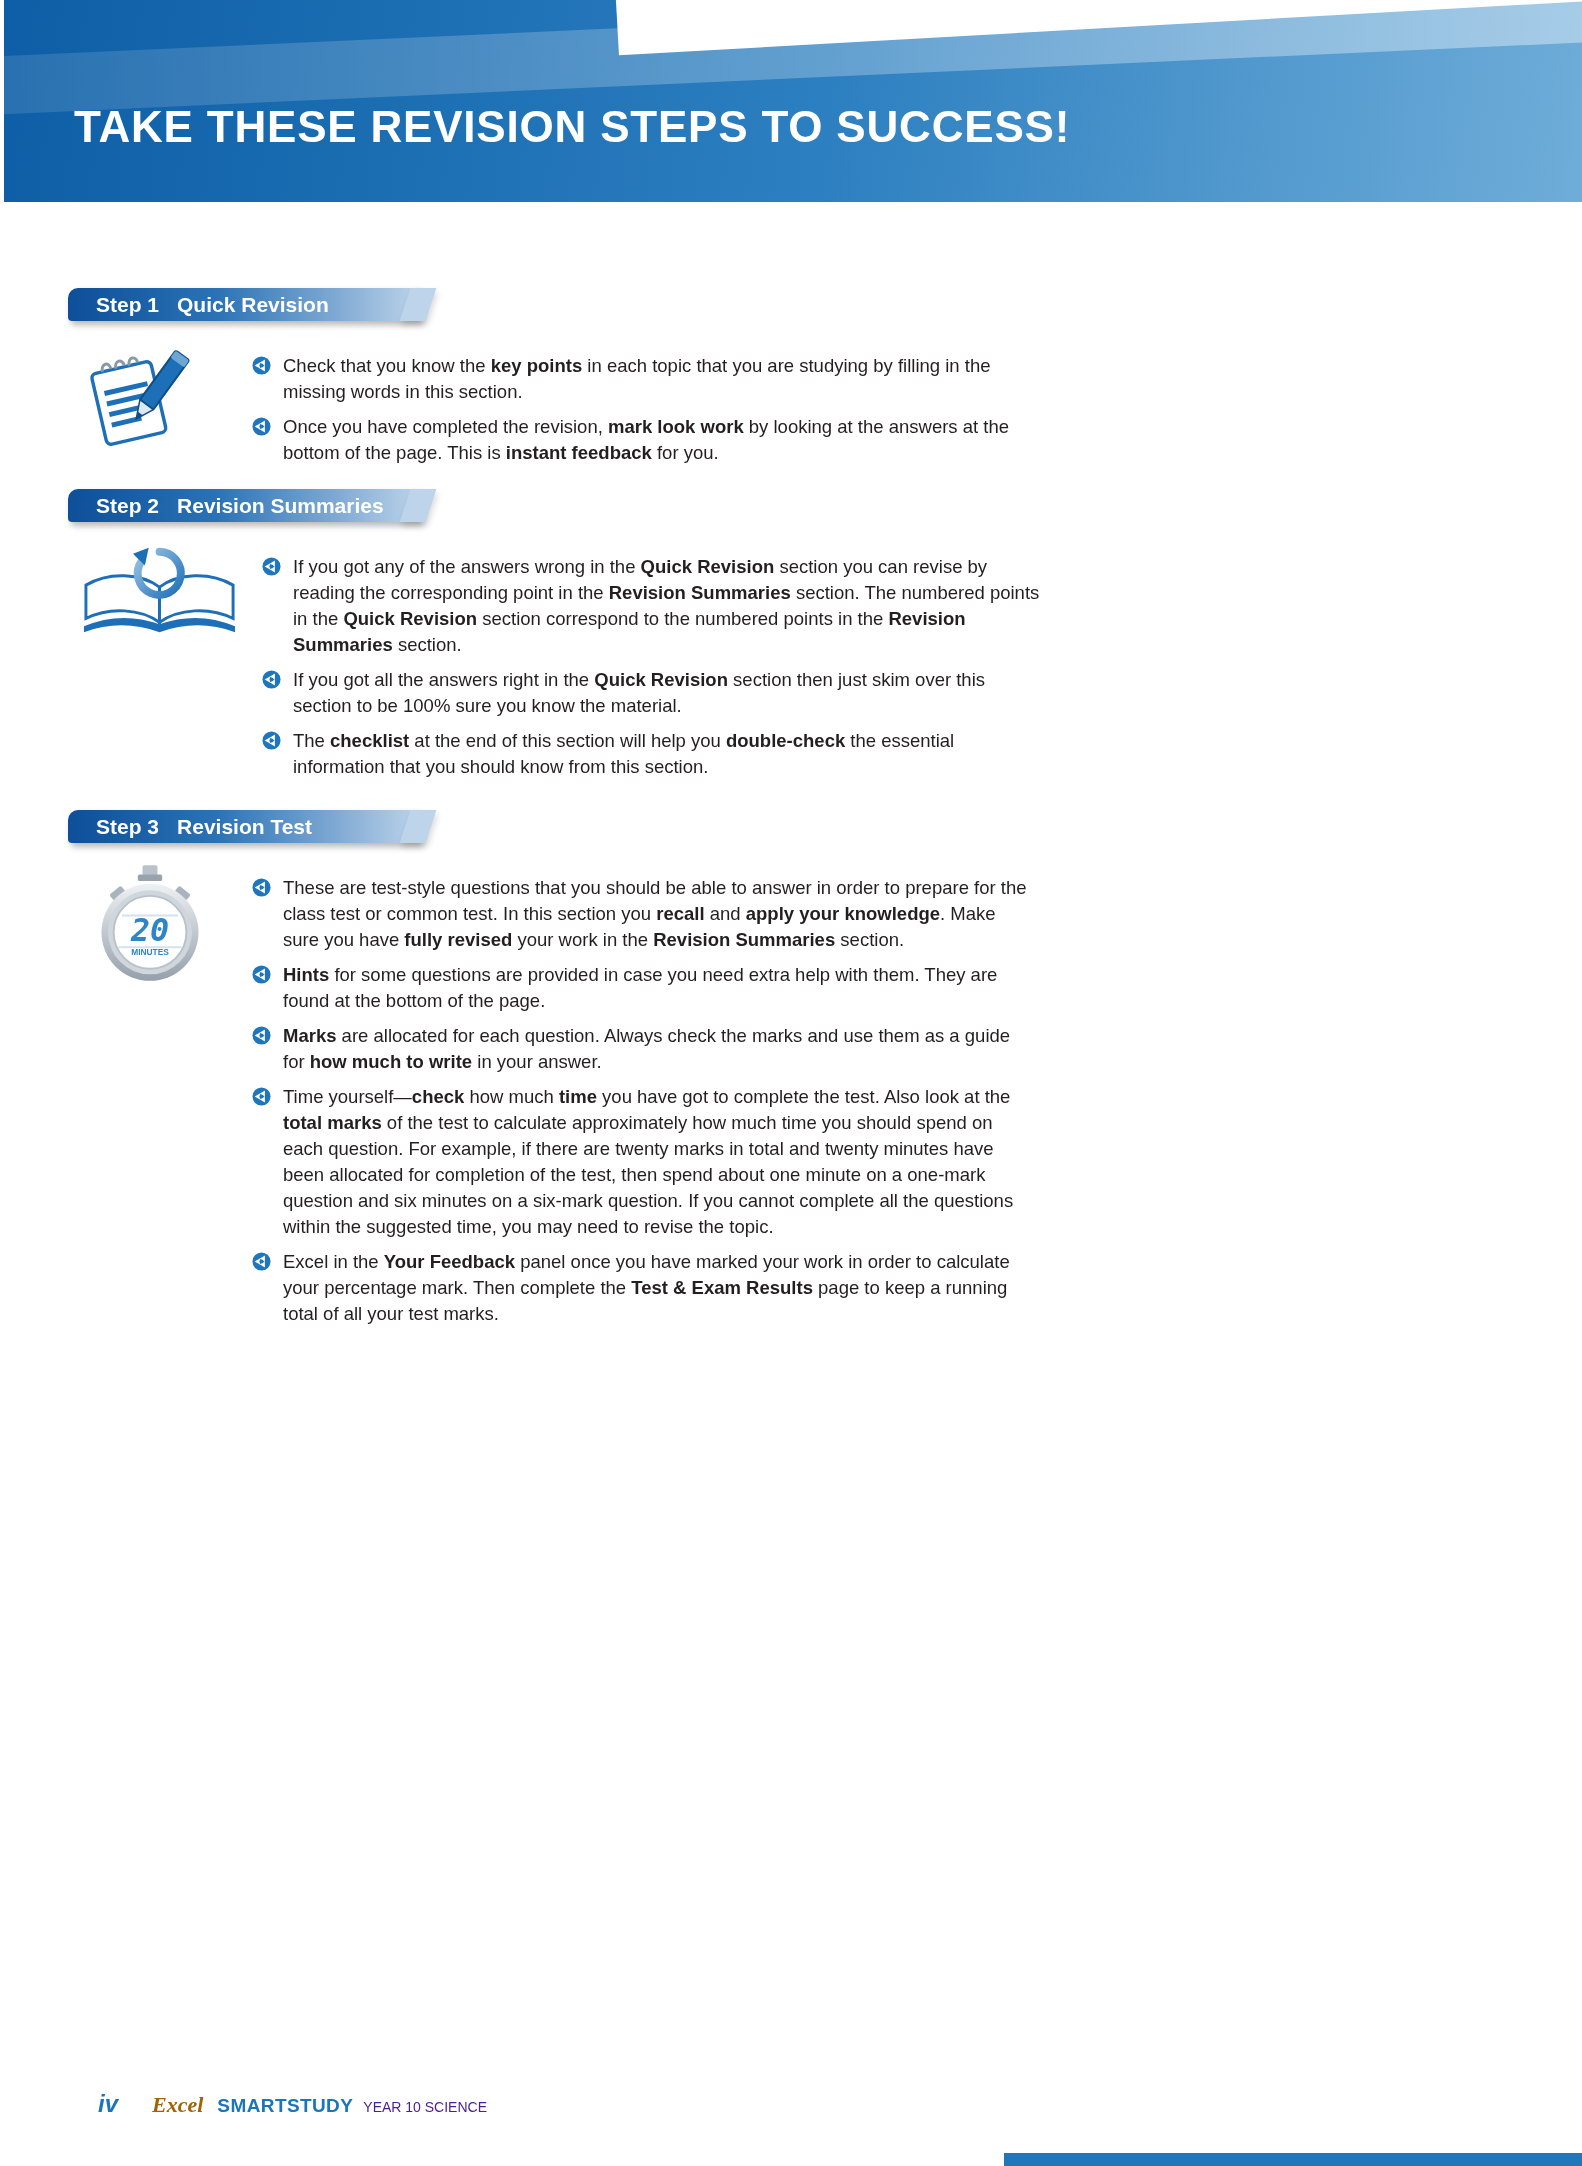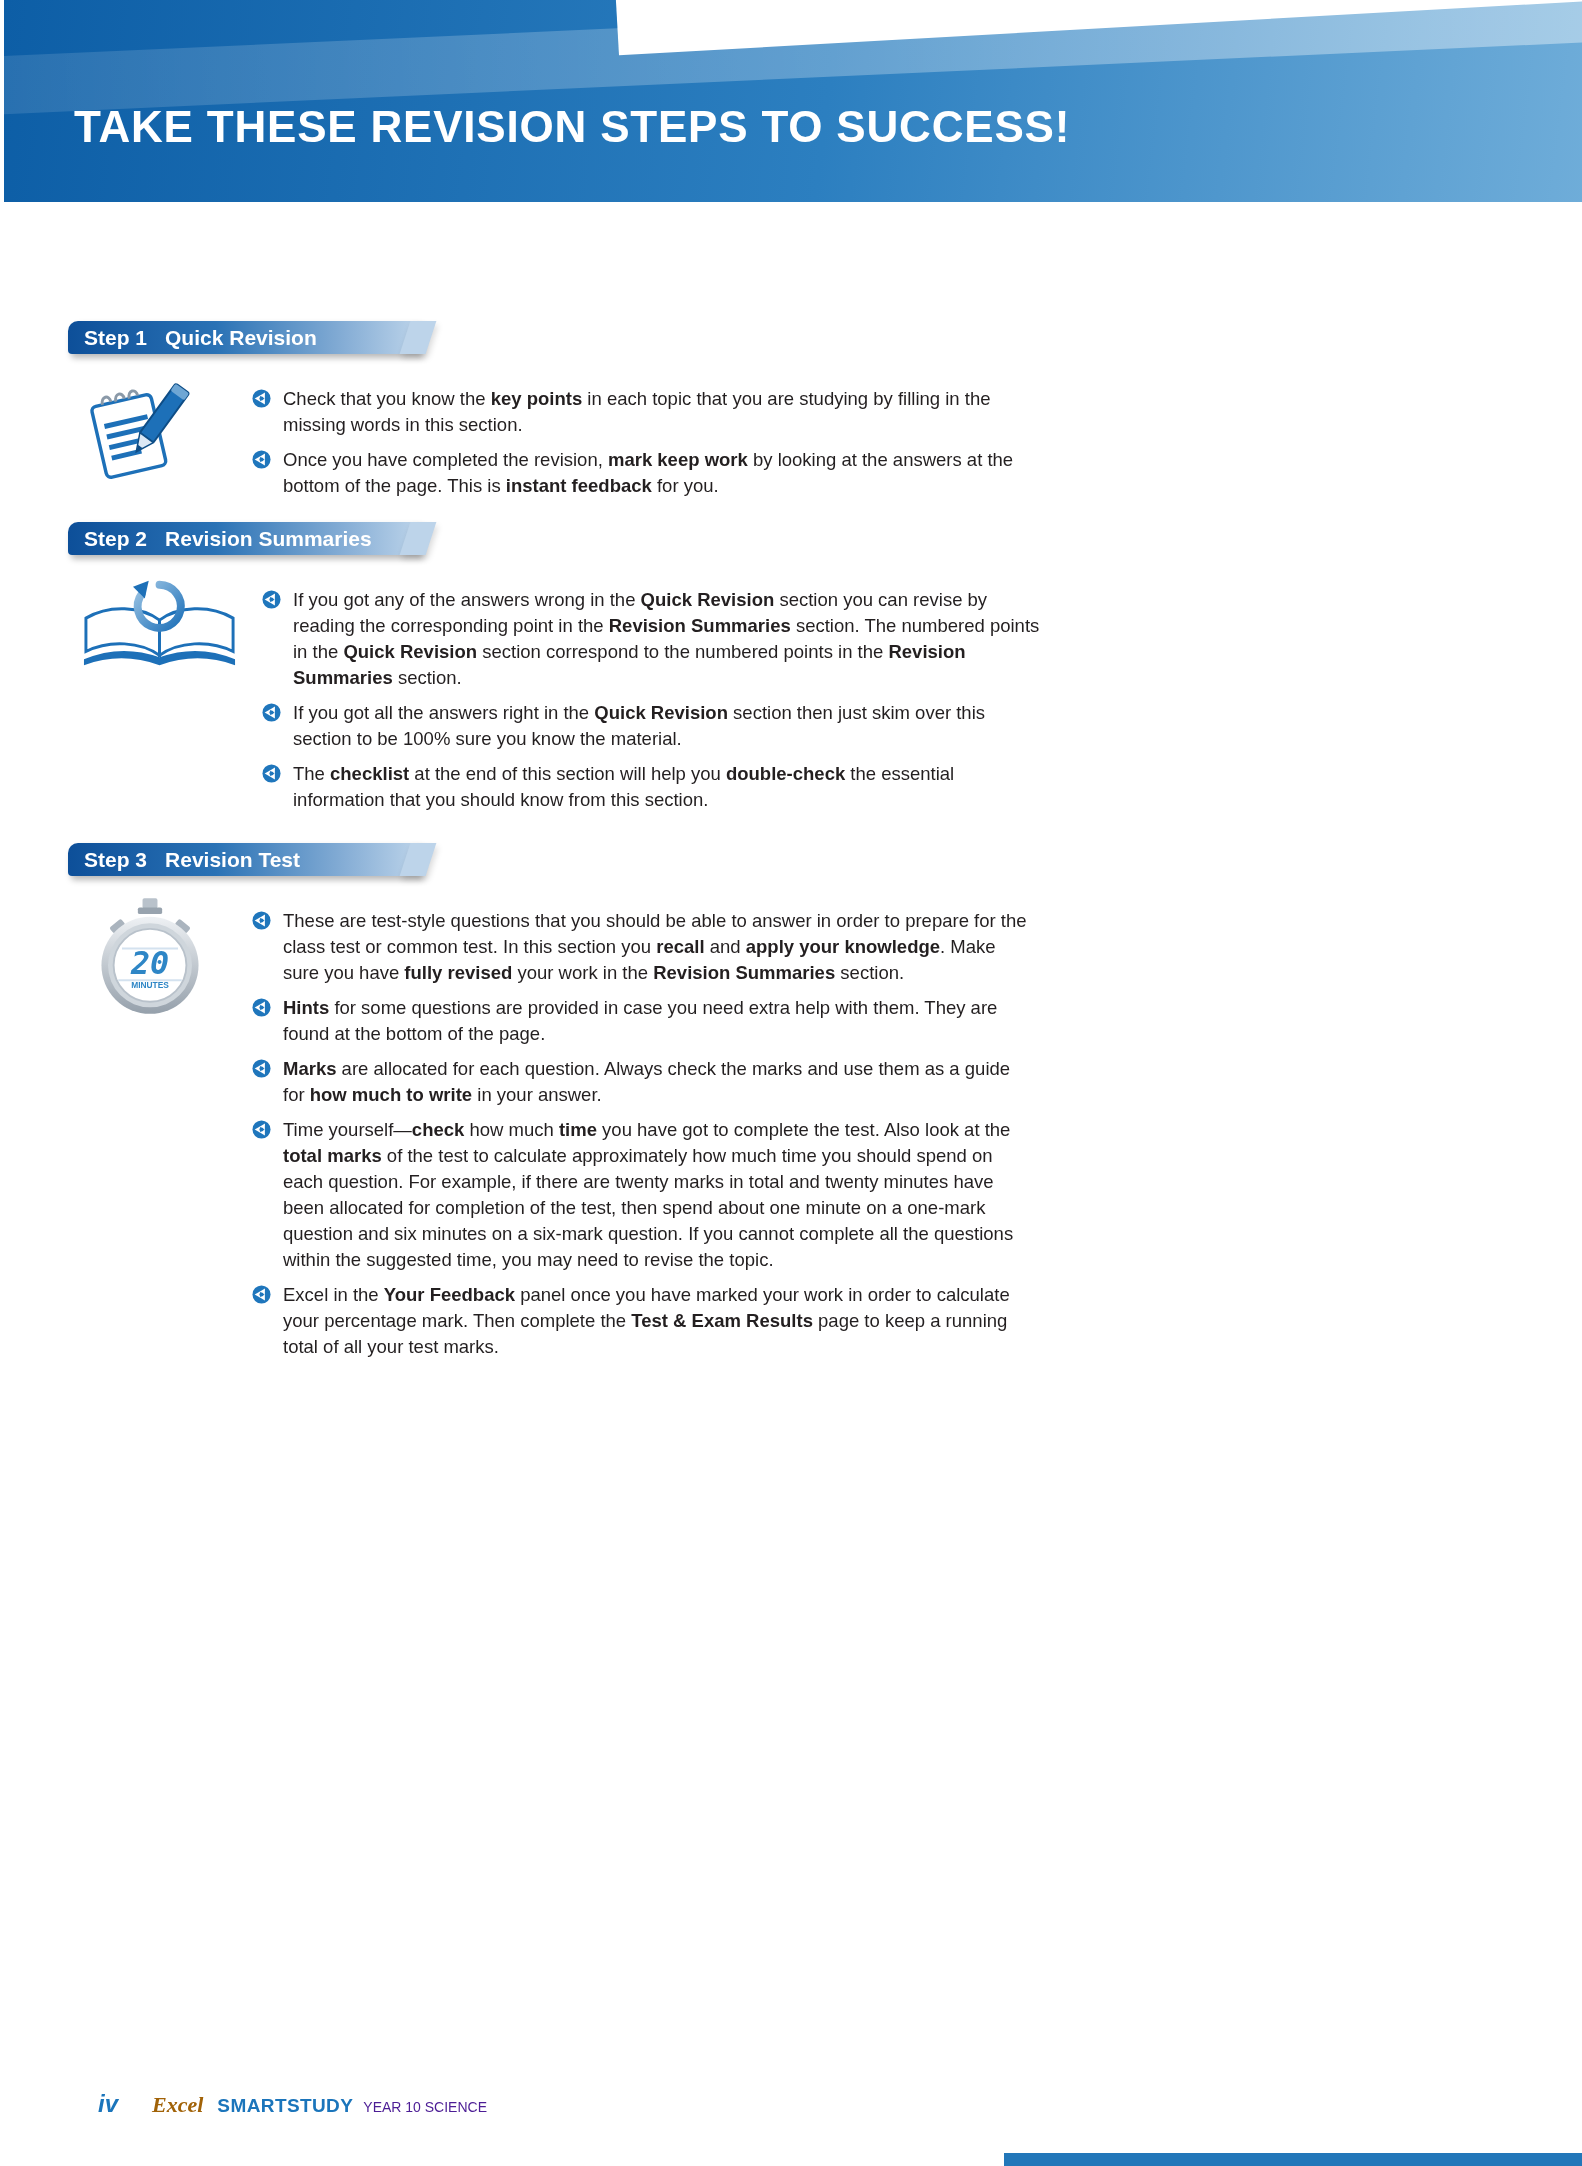--- a/index.html
+++ b/index.html
@@ -41,26 +41,25 @@
   
   .step { position: absolute; left: 68px; right: 40px; }
   #step1 { top: 288px; }
   #step2 { top: 489px; }
   #step3 { top: 810px; }
 
   .step-bar {
     position: relative;
     width: 352px; height: 33px;
     display: flex; align-items: center; gap: 18px;
-    padding-left: 16px;
+    padding-left: 28px;
     border-radius: 10px 0 0 4px;
     background: linear-gradient(90deg, #0d4f99 0%, #2a72b5 42%, #7fa9d3 76%, #bdd4ea 100%);
     color: #ffffff; font-size: 21px; font-weight: 700;
     box-shadow: 3px 4px 6px rgba(0,0,0,0.28);
-    margin-top: 33px;
   }
   .step-bar::after {
     content: "";
     position: absolute; right: -11px; top: 0;
     width: 26px; height: 100%;
     background: #bdd4ea;
     transform: skewX(-18deg);
     box-shadow: 3px 4px 6px rgba(0,0,0,0.15);
   }
 
@@ -155,21 +154,21 @@
     <svg viewBox="0 0 20 20" width="19" height="19" aria-hidden="true">
       <circle cx="10" cy="10" r="9.5" fill="#1f76bc"></circle>
       <g fill="#ffffff">
         <path d="M10 2.8 L13.2 8.4 L6.8 8.4 Z" transform="rotate(30 10 10)"></path>
         <path d="M10 2.8 L13.2 8.4 L6.8 8.4 Z" transform="rotate(150 10 10)"></path>
         <path d="M10 2.8 L13.2 8.4 L6.8 8.4 Z" transform="rotate(270 10 10)"></path>
       </g>
       <circle cx="10" cy="10" r="2.2" fill="#1f76bc"></circle>
     </svg>
   </span>
-<p><span>Once you have completed the revision, </span><b>mark keep work</b><span> by looking at the answers at the bottom of the page. This is </span><b>instant feedback</b><span> for you.</span></p>
+<p><span>Once you have completed the revision, </span><b>mark look work</b><span> by looking at the answers at the bottom of the page. This is </span><b>instant feedback</b><span> for you.</span></p>
           </li>
         </ul>
     </div>
   </section>
 
   <section class="step" id="step2">
     <div class="step-bar">
       <span>Step 2</span>
       <span>Revision Summaries</span>
     </div>

